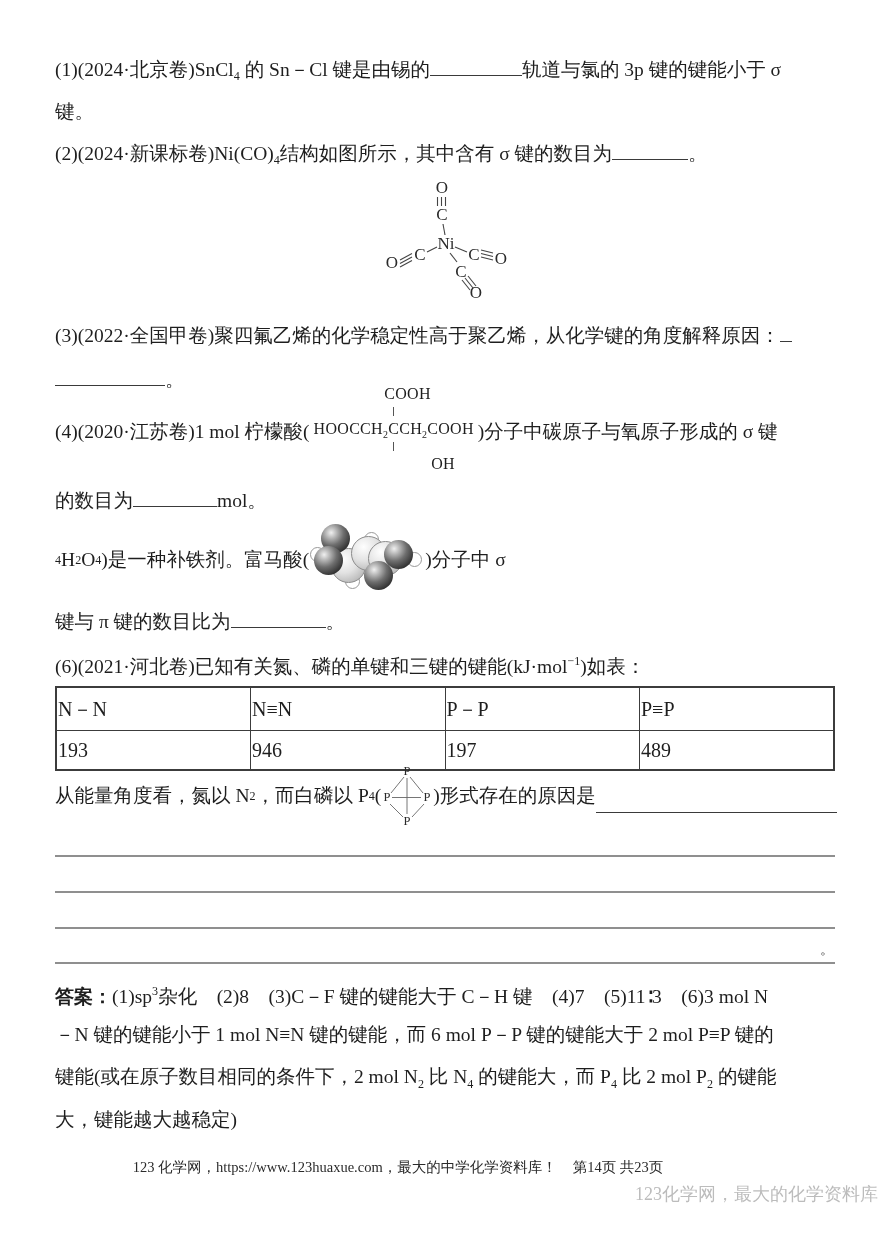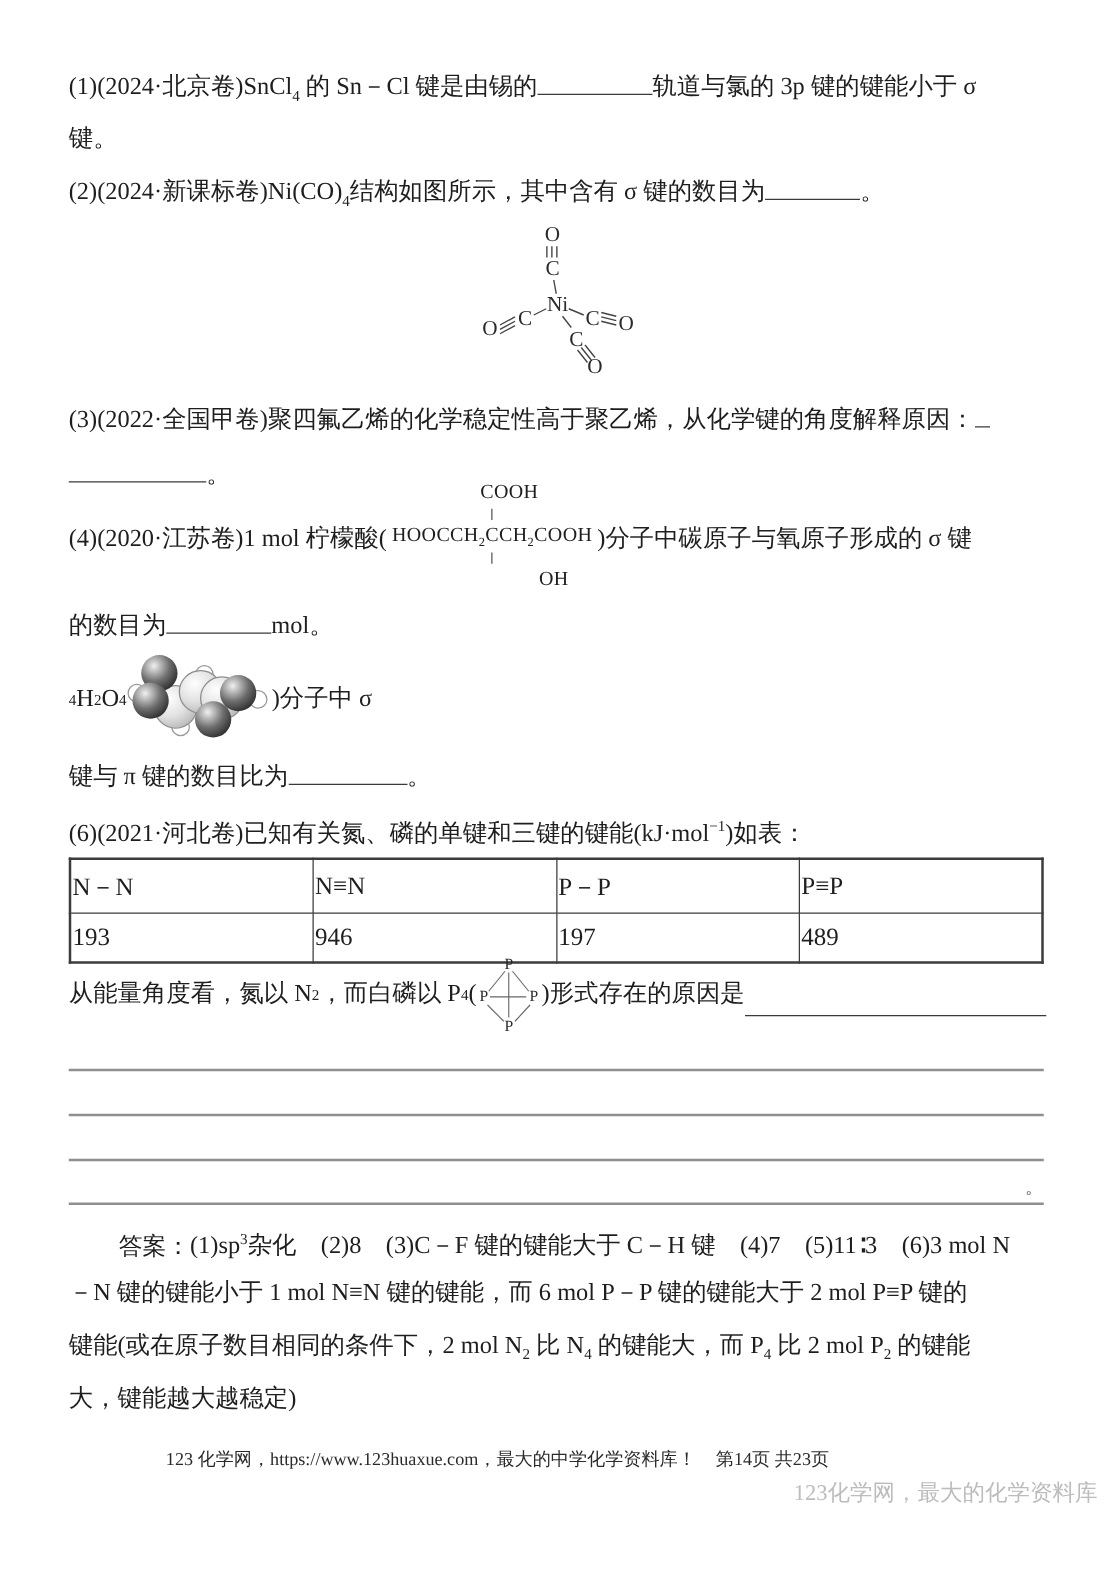--- a/index.html
+++ b/index.html
@@ -30,21 +30,21 @@
   .cc .vbot{position:absolute;left:45%;top:100%;width:1px;height:9px;background:#555;}
   .cc .lbl-top{position:absolute;left:-4px;bottom:calc(100% + 9px);white-space:nowrap;}
   .cc .lbl-bot{position:absolute;left:-4px;top:calc(100% + 9px);white-space:nowrap;margin-left:47px;}
   
   .fmodel{position:relative;display:inline-block;width:114px;height:78px;margin:0 1px;}
   .ac{position:absolute;border-radius:50%;}
   .c-atom{width:35px;height:35px;background:radial-gradient(circle at 35% 30%, #fefefe, #e2e2e2 45%, #a8a8a8 95%);border:1px solid #8c8c8c;box-sizing:border-box;}
   .o-atom{width:29px;height:29px;background:radial-gradient(circle at 35% 30%, #f0f0f0, #6e6e6e 45%, #141414 92%);}
   .h-atom{width:15px;height:15px;background:#fff;border:1.4px solid #999;box-sizing:border-box;}
   .ansline{position:absolute;left:55px;width:782px;line-height:27px;white-space:nowrap;}
-  .ans-label{font-weight:normal;font-family:"Liberation Sans","DejaVu Sans",sans-serif;font-size:19px;margin-left:40px;}
+  .ans-label{font-weight:bold;font-family:"Liberation Sans","DejaVu Sans",sans-serif;font-size:19px;}
   .footer{position:absolute;left:0;top:1158px;width:796px;text-align:center;font-size:14.5px;color:#2a2a2a;}
   .footer .pg{margin-left:16px;}
   .watermark{position:absolute;right:10px;top:1182px;font-size:18px;color:#bcbcbc;}
   .endperiod{position:absolute;left:820px;top:941px;font-size:14px;color:#333;}
   svg text{font-family:"Liberation Serif","DejaVu Serif",serif;fill:#2a2a2a;}
 </style>
 </head>
 <body>
 
 <div class="page">
@@ -103,20 +103,21 @@
   <div class="line" style="top:487px">
     <span>的数目为</span><span class="blank" style="width:84px"></span><span>mol。</span>
   </div>
 
   <div class="line flexline" style="top:520px;height:80px">
       <sub>4</sub>
       <span>H</span>
       <sub>2</sub>
       <span>O</span>
       <sub>4</sub>
+      <span>)是一种补铁剂。富马酸(</span>
       <span class="fmodel">
       <span class="ac h-atom" style="left:0px;top:26px"></span>
       <span class="ac h-atom" style="left:54px;top:11px"></span>
       <span class="ac h-atom" style="left:97px;top:31px"></span>
       <span class="ac h-atom" style="left:35px;top:53px"></span>
       <span class="ac c-atom" style="left:21px;top:27px"></span>
       <span class="ac c-atom" style="left:41px;top:15px"></span>
       <span class="ac c-atom" style="left:58px;top:20px"></span>
       <span class="ac o-atom" style="left:11px;top:3px"></span>
       <span class="ac o-atom" style="left:4px;top:25px"></span>

